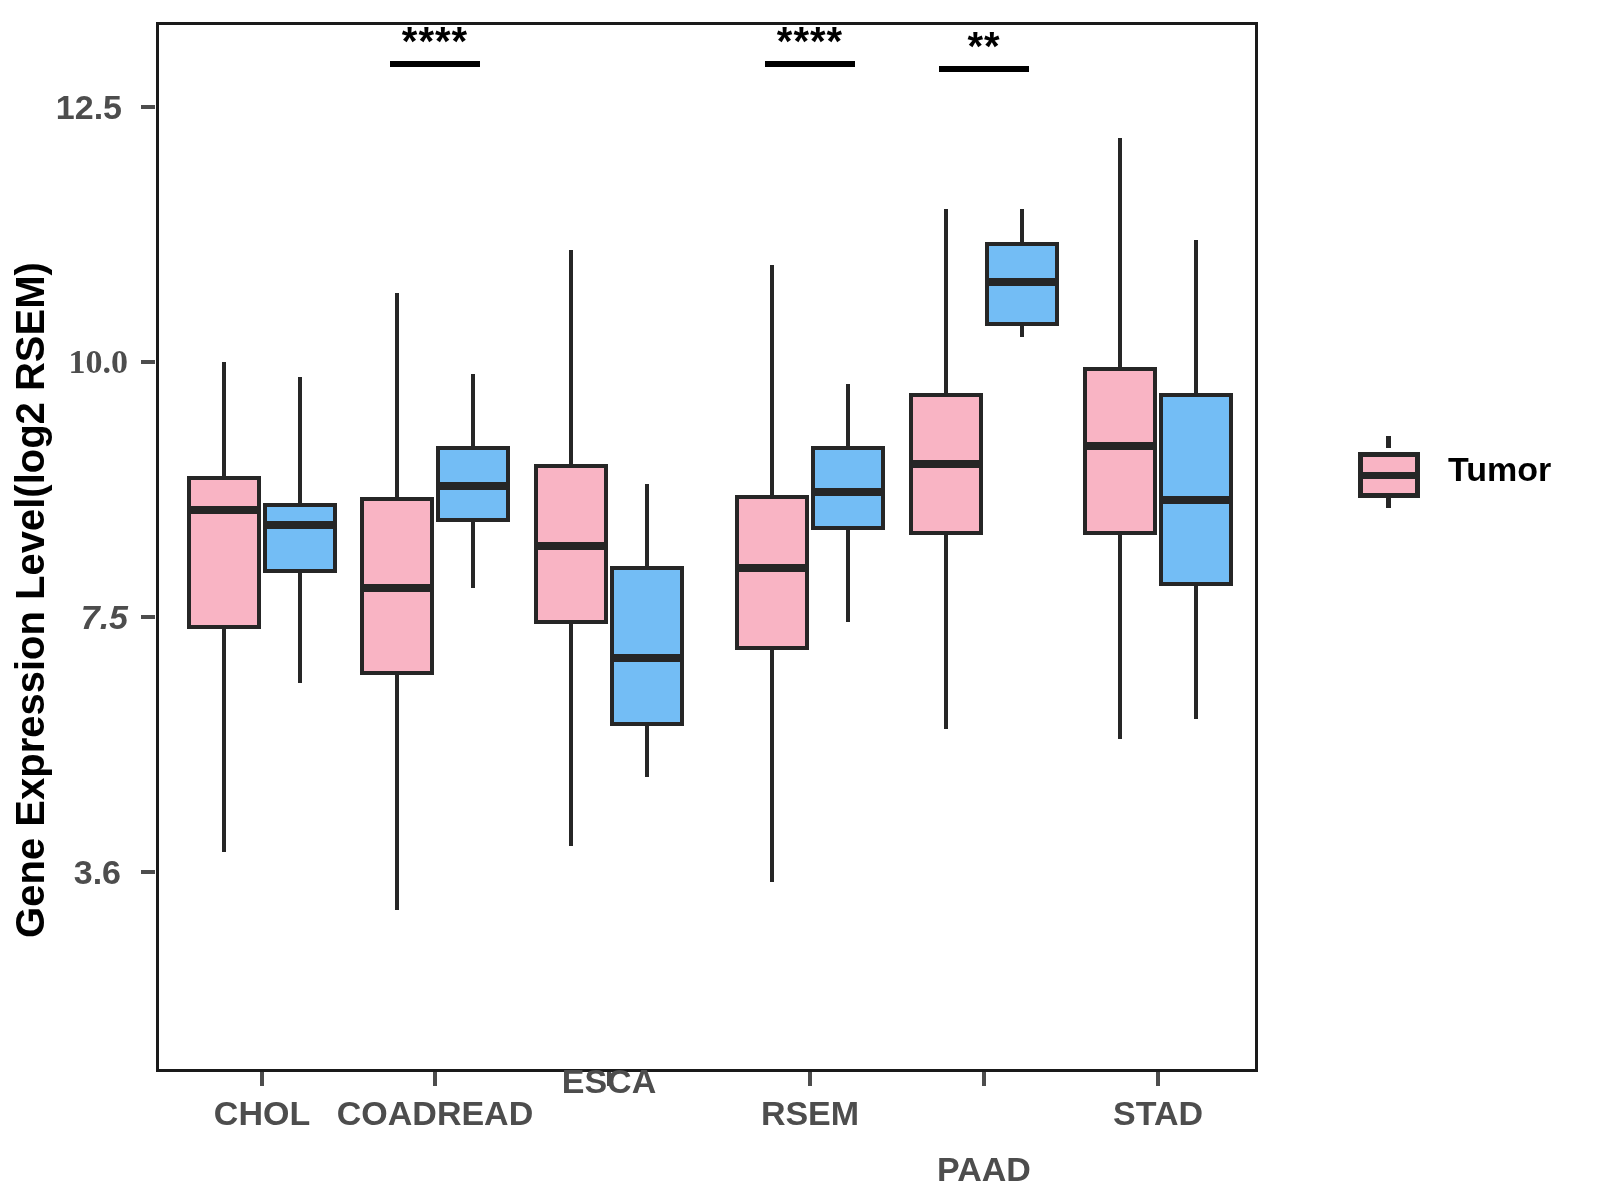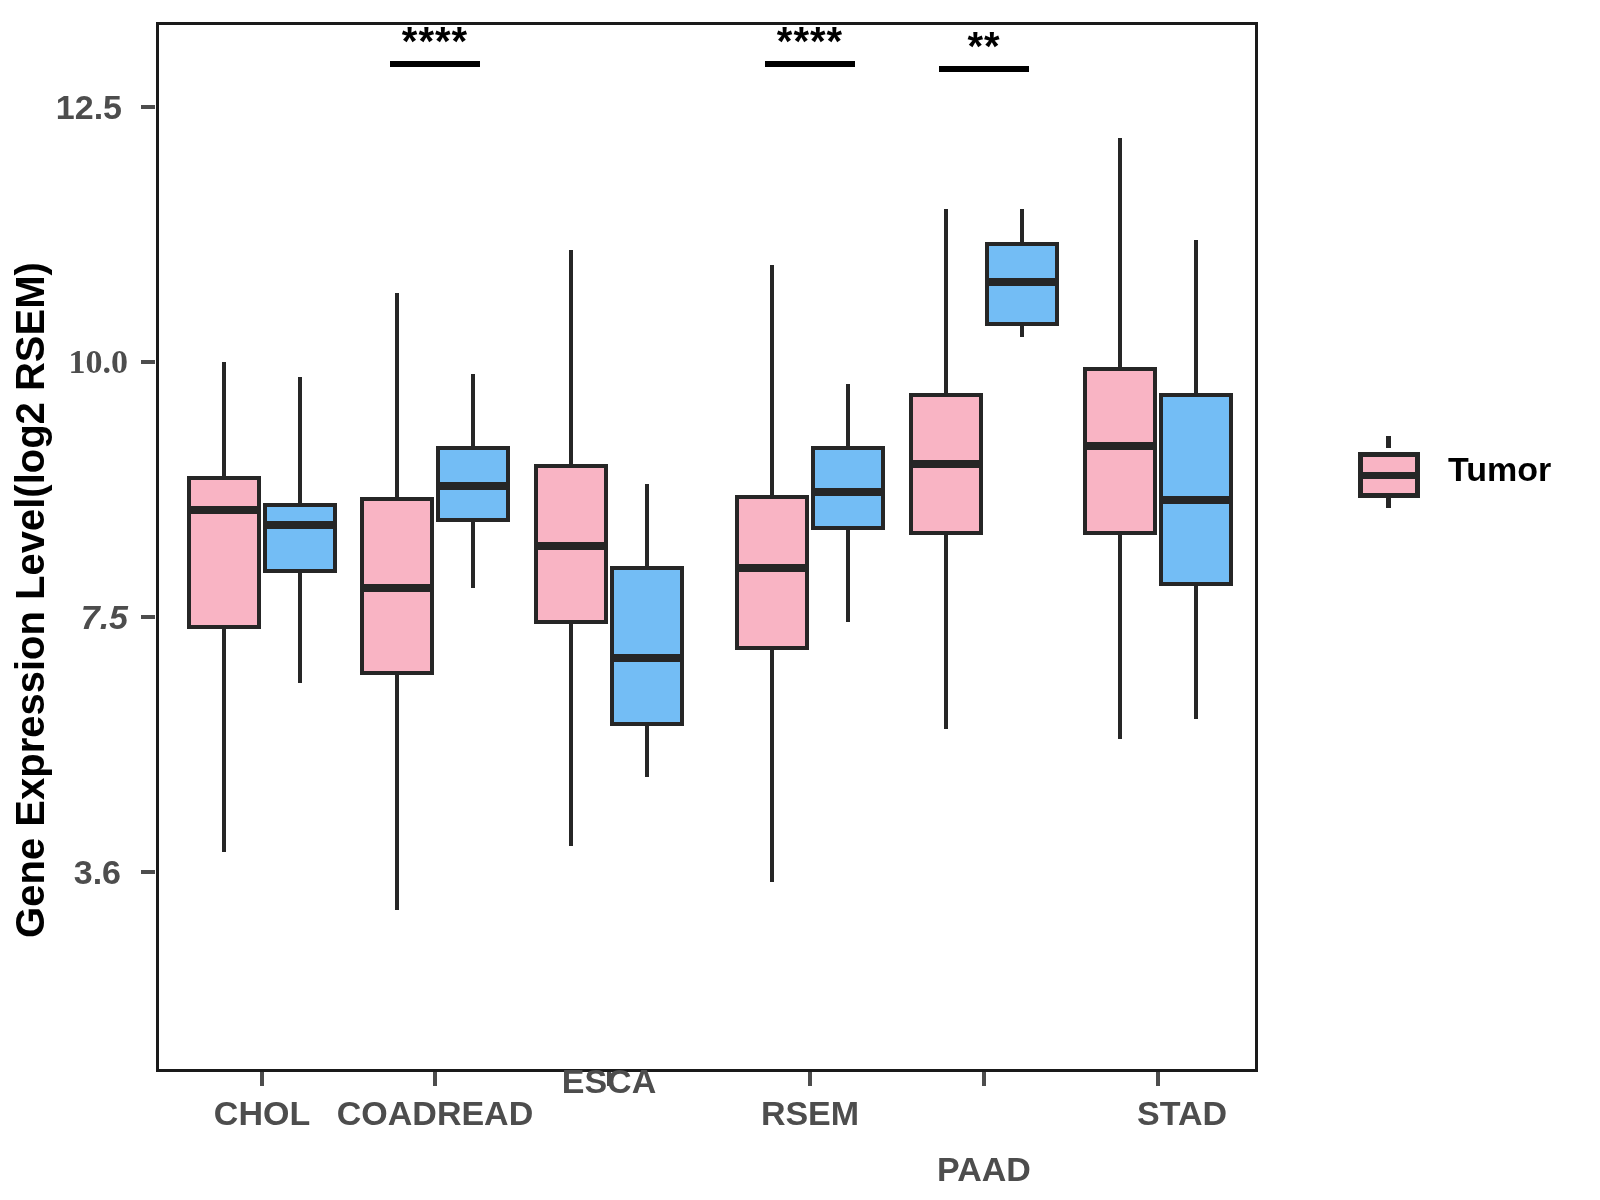--- a/index.html
+++ b/index.html
@@ -152,21 +152,21 @@
       <div class="xlab" style="left: 262px; top: 1094px;">CHOL</div>
       <div class="xtickmark" style="left: 433px; top: 1072px;"></div>
       <div class="xlab" style="left: 435px; top: 1094px;">COADREAD</div>
       <div class="xtickmark" style="left: 607px; top: 1072px;"></div>
       <div class="xlab" style="left: 609px; top: 1062px;">ESCA</div>
       <div class="xtickmark" style="left: 808px; top: 1072px;"></div>
       <div class="xlab" style="left: 810px; top: 1094px;">RSEM</div>
       <div class="xtickmark" style="left: 982px; top: 1072px;"></div>
       <div class="xlab" style="left: 984px; top: 1150px;">PAAD</div>
       <div class="xtickmark" style="left: 1156px; top: 1072px;"></div>
-      <div class="xlab" style="left: 1182px; top: 1094px;">STAD</div>
+      <div class="xlab" style="left: 1158px; top: 1094px;">STAD</div>
     </div>
 
   <div id="legend">
     <div id="legend-rows">
         <div class="legend-row">
           <div class="legend-key">
             <div class="lk-w" style="top: -6px;"></div>
             <div class="lk-box" style="background: rgb(249, 180, 196);"></div>
             <div class="lk-med"></div>
             <div class="lk-w" style="top: 54px;"></div>

